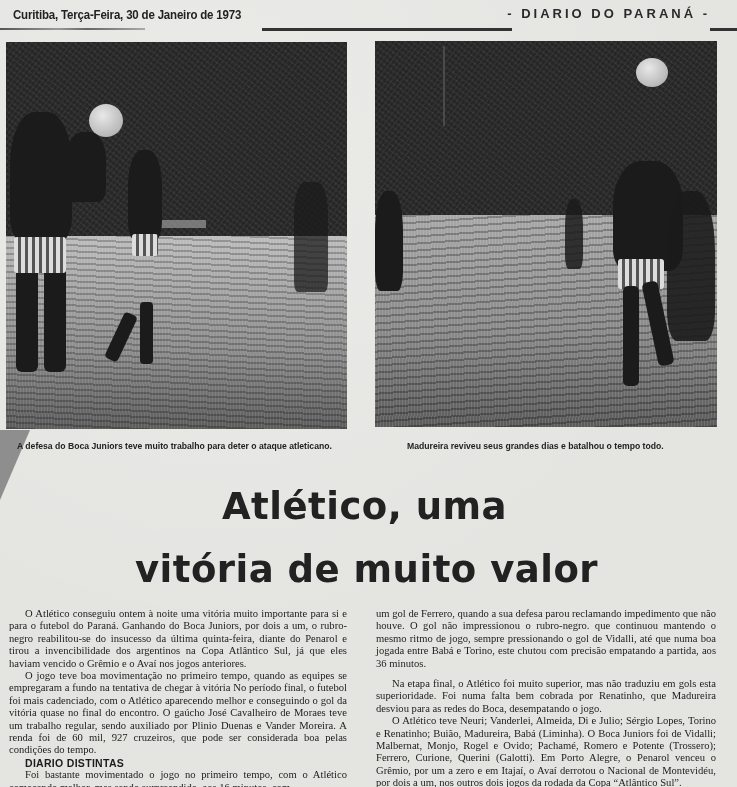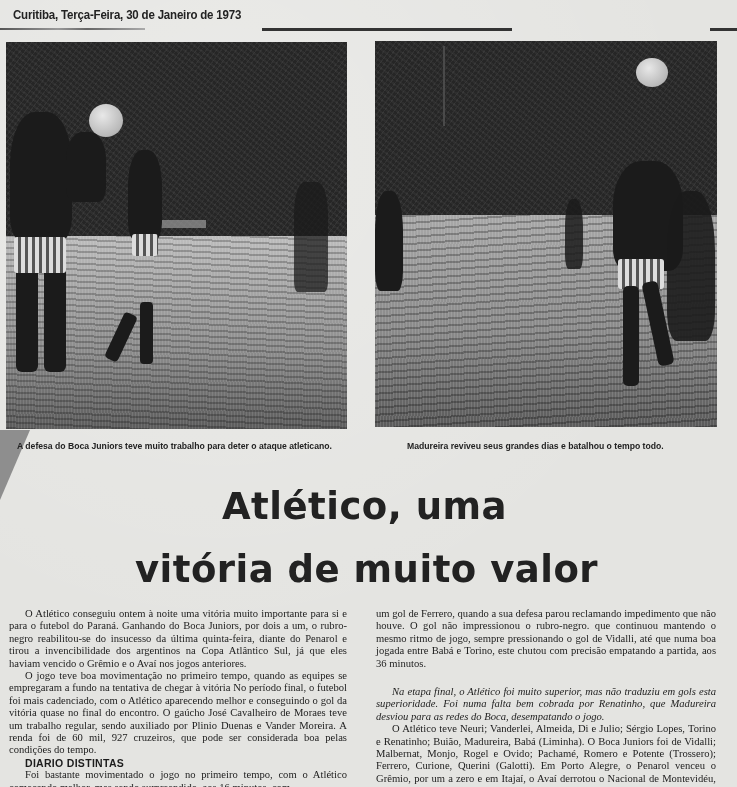--- a/index.html
+++ b/index.html
@@ -66,20 +66,21 @@
   .subhead{font-family:"Liberation Sans","DejaVu Sans",sans-serif;font-weight:bold;font-size:10.5px;
            margin:0 0 0 16px !important;text-indent:0 !important;letter-spacing:.3px;}
 </style>
 </head>
 <body>
 
 <div class="page">
 
   <div class="header">
     <div class="hdr-date">Curitiba, Terça-Feira, 30 de Janeiro de 1973</div>
+    <div class="hdr-paper">- DIARIO DO PARANÁ -</div>
     <div class="rule r1"></div>
     <div class="rule r2"></div>
     <div class="rule r3"></div>
   </div>
 
   <div class="photo p1">
     <div class="sky"></div>
     <div class="field"></div>
     <div class="ad-board"></div>
     <div class="ball"></div>
@@ -120,17 +121,17 @@
 
   <div class="col left">
     <p>O Atlético conseguiu ontem à noite uma vitória muito importante para si e para o futebol do Paraná. Ganhando do Boca Juniors, por dois a um, o rubro-negro reabilitou-se do insucesso da última quinta-feira, diante do Penarol e tirou a invencibilidade dos argentinos na Copa Atlântico Sul, já que eles haviam vencido o Grêmio e o Avaí nos jogos anteriores.</p>
     <p>O jogo teve boa movimentação no primeiro tempo, quando as equipes se empregaram a fundo na tentativa de chegar à vitória No período final, o futebol foi mais cadenciado, com o Atlético aparecendo melhor e conseguindo o gol da vitória quase no final do encontro. O gaúcho José Cavalheiro de Moraes teve um trabalho regular, sendo auxiliado por Plinio Duenas e Vander Moreira. A renda foi de 60 mil, 927 cruzeiros, que pode ser considerada boa pelas condições do tempo.</p>
     <p class="subhead">DIARIO DISTINTAS</p>
     <p>Foi bastante movimentado o jogo no primeiro tempo, com o Atlético começando melhor, mas sendo surpreendido, aos 16 minutos, com</p>
   </div>
 
   <div class="col right">
     <p class="noindent">um gol de Ferrero, quando a sua defesa parou reclamando impedimento que não houve. O gol não impressionou o rubro-negro. que continuou mantendo o mesmo ritmo de jogo, sempre pressionando o gol de Vidalli, até que numa boa jogada entre Babá e Torino, este chutou com precisão empatando a partida, aos 36 minutos.</p>
-    <p style="margin-top:16px;font-style:italic;">Na etapa final, o Atlético foi muito superior, mas não traduziu em gols esta superioridade. Foi numa falta bem cobrada por Renatinho, que Madureira desviou para as redes do Boca, desempatando o jogo.</p>
+    <p style="margin-top:8px;">Na etapa final, o Atlético foi muito superior, mas não traduziu em gols esta superioridade. Foi numa falta bem cobrada por Renatinho, que Madureira desviou para as redes do Boca, desempatando o jogo.</p>
     <p>O Atlético teve Neuri; Vanderlei, Almeida, Di e Julio; Sérgio Lopes, Torino e Renatinho; Buião, Madureira, Babá (Liminha). O Boca Juniors foi de Vidalli; Malbernat, Monjo, Rogel e Ovido; Pachamé, Romero e Potente (Trossero); Ferrero, Curione, Querini (Galotti). Em Porto Alegre, o Penarol venceu o Grêmio, por um a zero e em Itajaí, o Avaí derrotou o Nacional de Montevidéu, por dois a um, nos outros dois jogos da rodada da Copa “Atlântico Sul”.</p>
   </div>
 
 </div>
 
 </body></html>

